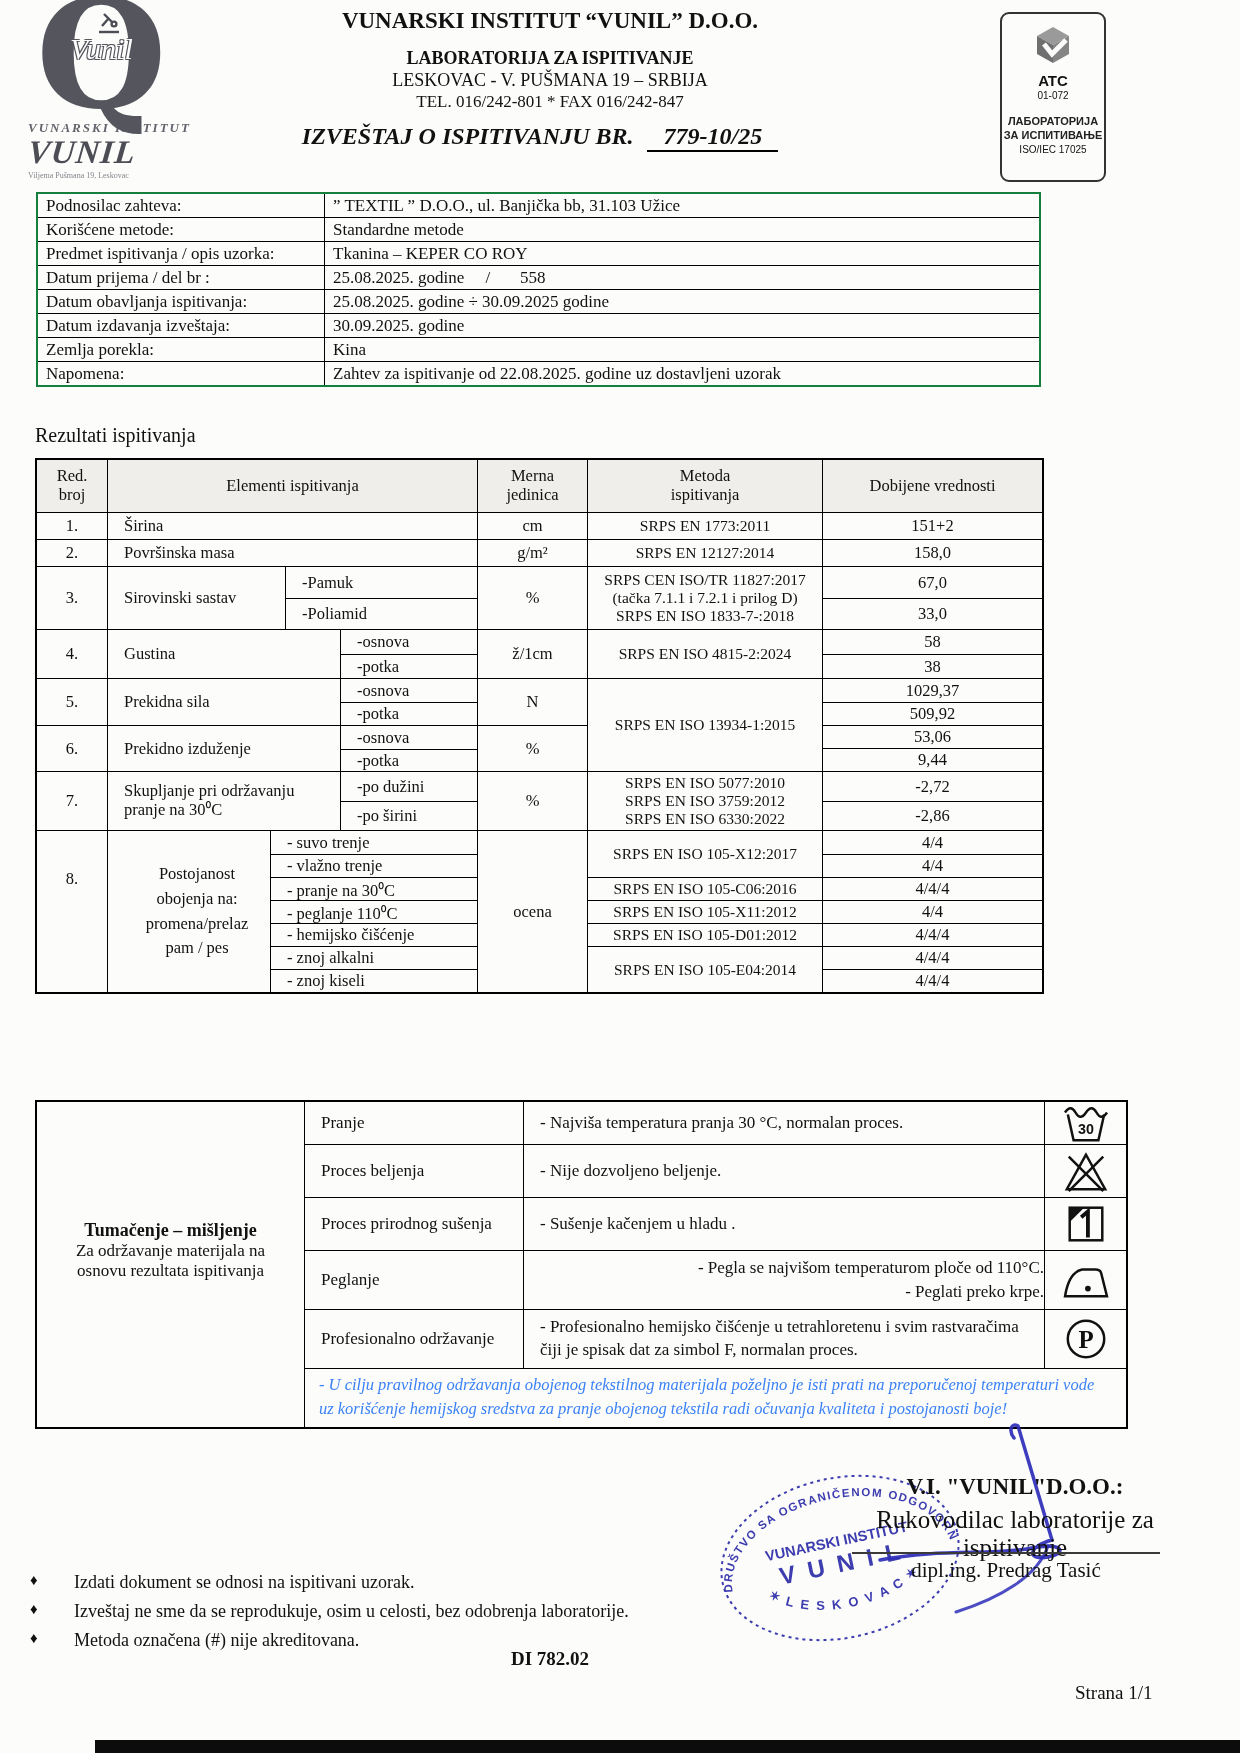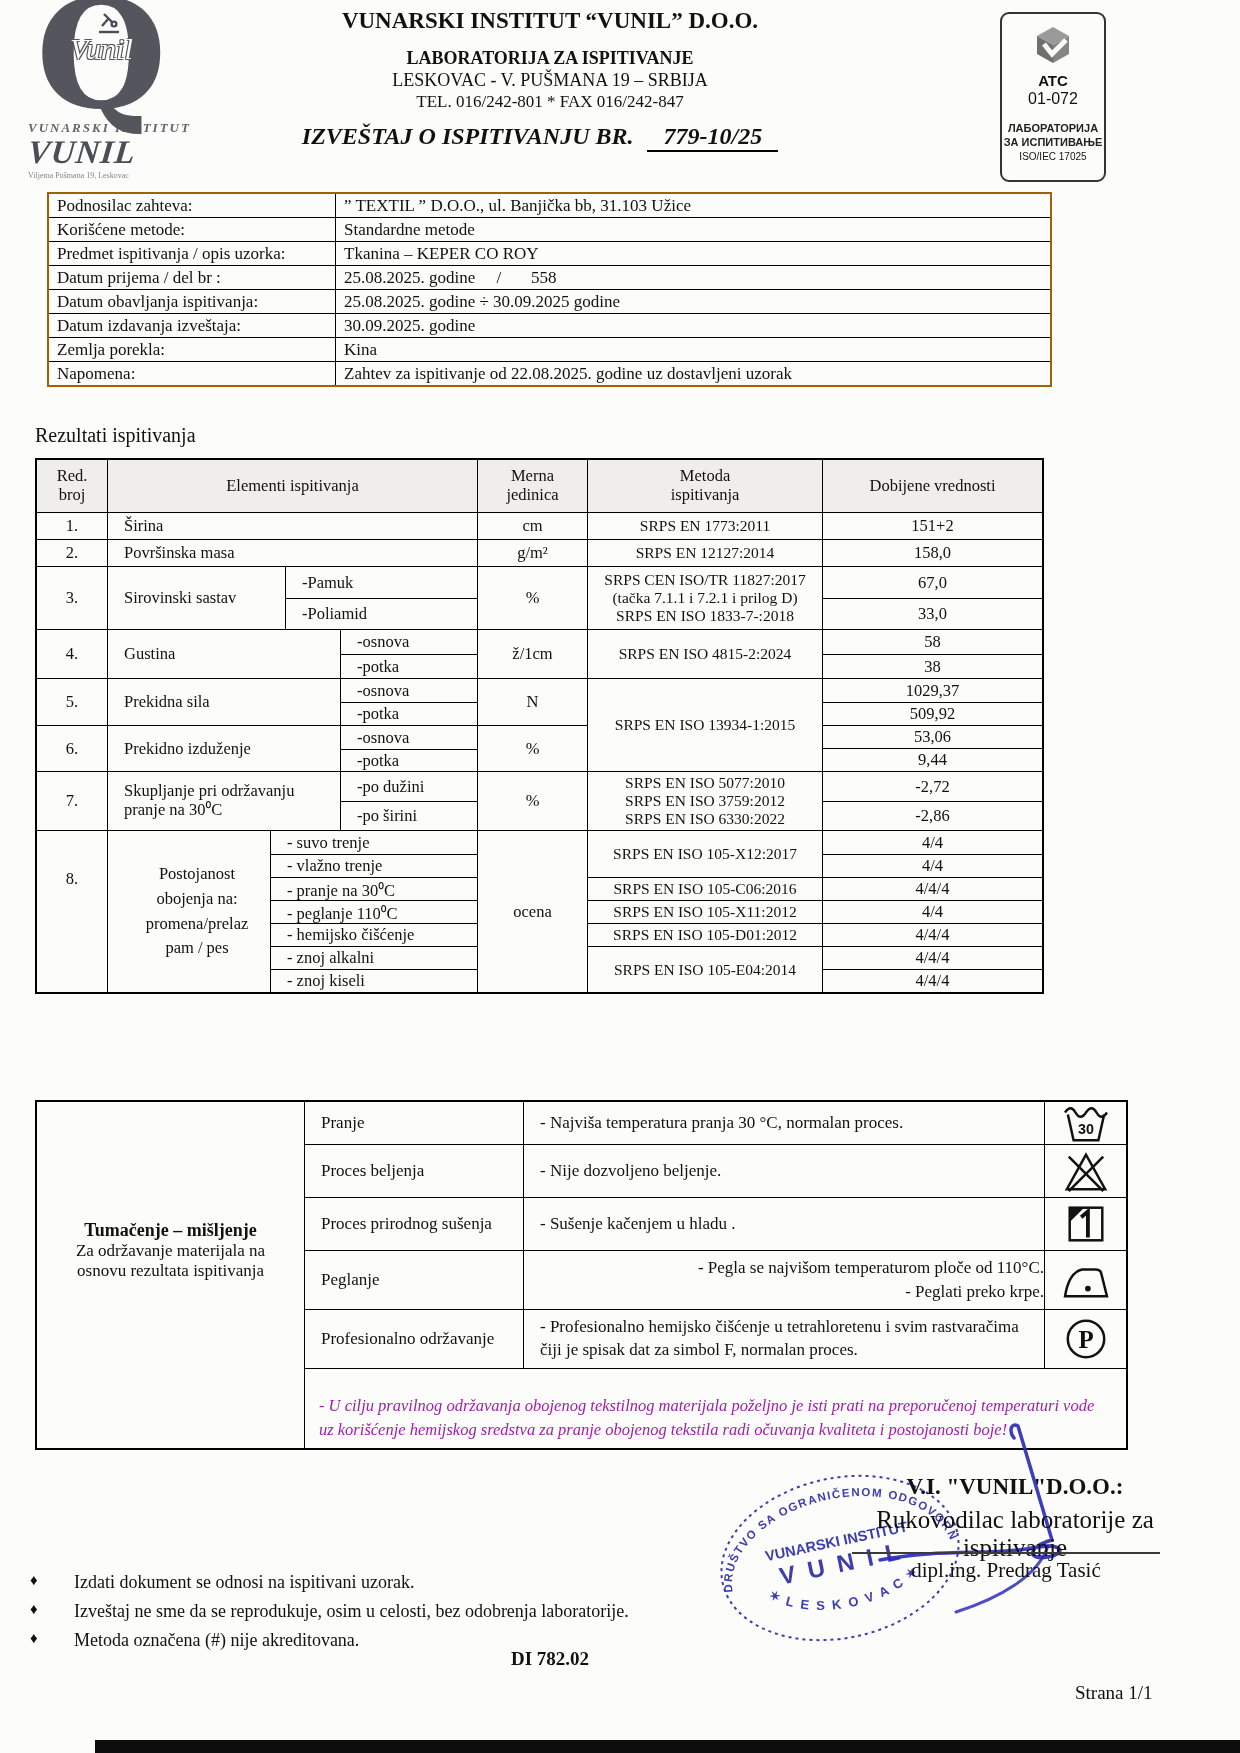--- a/index.html
+++ b/index.html
@@ -22,28 +22,28 @@
   .org-addr{font-size:18px;margin-top:1px;}
   .org-tel{font-size:17px;margin-top:1px;}
 
   .report-title{position:absolute;left:230px;top:123px;width:620px;text-align:center;
       font-size:24px;font-weight:bold;font-style:italic;}
   .report-no{display:inline-block;border-bottom:2px solid #000;padding:0 16px;margin-left:8px;}
 
   .badge{position:absolute;left:1000px;top:12px;width:102px;height:166px;border:2px solid #333;border-radius:9px;
       text-align:center;font-family:"Liberation Sans",sans-serif;}
   .badge-abbr{font-size:15px;font-weight:bold;margin-top:2px;}
-  .badge-num{font-size:16px;margin-top:1px;}
+  .badge-num{font-size:10px;margin-top:1px;}
   .badge-l1,.badge-l2{font-size:11px;font-weight:bold;color:#222;line-height:1.25;}
   .badge-l3{font-size:10px;margin-top:1px;}
   .badge svg{margin-top:10px;}
   .badge-lower{margin-top:14px;}
 
   
-  .info{position:absolute;left:47px;top:192px;width:1005px;border:2px solid #a16207;border-collapse:collapse;}
+  .info{position:absolute;left:36px;top:192px;width:1005px;border:2px solid #15803d;border-collapse:collapse;}
   .info td{border:1px solid #000;font-size:17px;padding:1px 8px;height:21px;white-space:pre-wrap;}
   .info td.l{width:270px;}
 
   
   .res-title{position:absolute;left:35px;top:424px;font-size:20px;}
   .rt{position:absolute;left:35px;top:458px;width:1005px;border:2px solid #000;font-size:16.5px;box-sizing:content-box;}
   .c{box-sizing:border-box;display:flex;align-items:center;}
   .center{justify-content:center;text-align:center;}
   .col{flex-direction:column;justify-content:center;line-height:1.15;}
   .pad{padding-left:16px;}
@@ -65,21 +65,21 @@
   .ct{position:absolute;left:35px;top:1100px;width:1093px;border:2px solid #000;display:flex;font-size:17px;box-sizing:border-box;}
   .ct-left{width:270px;border-right:1px solid #000;text-align:center;padding-top:118px;box-sizing:border-box;}
   .ct-title{font-size:18px;font-weight:bold;}
   .ct-sub{font-size:17px;}
   .ct-right{flex:1;}
   .ct-row{display:flex;}
   .ct-row + .ct-row{border-top:1px solid #000;}
   .ct-name{width:218px;box-sizing:border-box;}
   .ct-desc{width:521px;box-sizing:border-box;}
   .ct-sym{width:82px;box-sizing:border-box;}
-  .ct-note{border-top:1px solid #000;padding:25px 14px 6px 14px;font-style:italic;color:#a21caf;font-size:16.5px;line-height:1.45;}
+  .ct-note{border-top:1px solid #000;padding:4px 14px 6px 14px;font-style:italic;color:#3b82f6;font-size:16.5px;line-height:1.45;}
   .sym{stroke:#111;fill:none;stroke-width:2.6;}
 
   
   .sig-company{position:absolute;left:850px;top:1474px;width:330px;text-align:center;font-size:23px;font-weight:bold;}
   .sig-role{position:absolute;left:838px;top:1506px;width:354px;text-align:center;font-size:25px;}
   .sig-line{position:absolute;left:852px;top:1552px;width:308px;border-top:2px solid #3a3a3a;}
   .sig-name{position:absolute;left:852px;top:1558px;width:308px;text-align:center;font-size:21px;}
   .sig-art{position:absolute;left:640px;top:1408px;pointer-events:none;}
 
   

